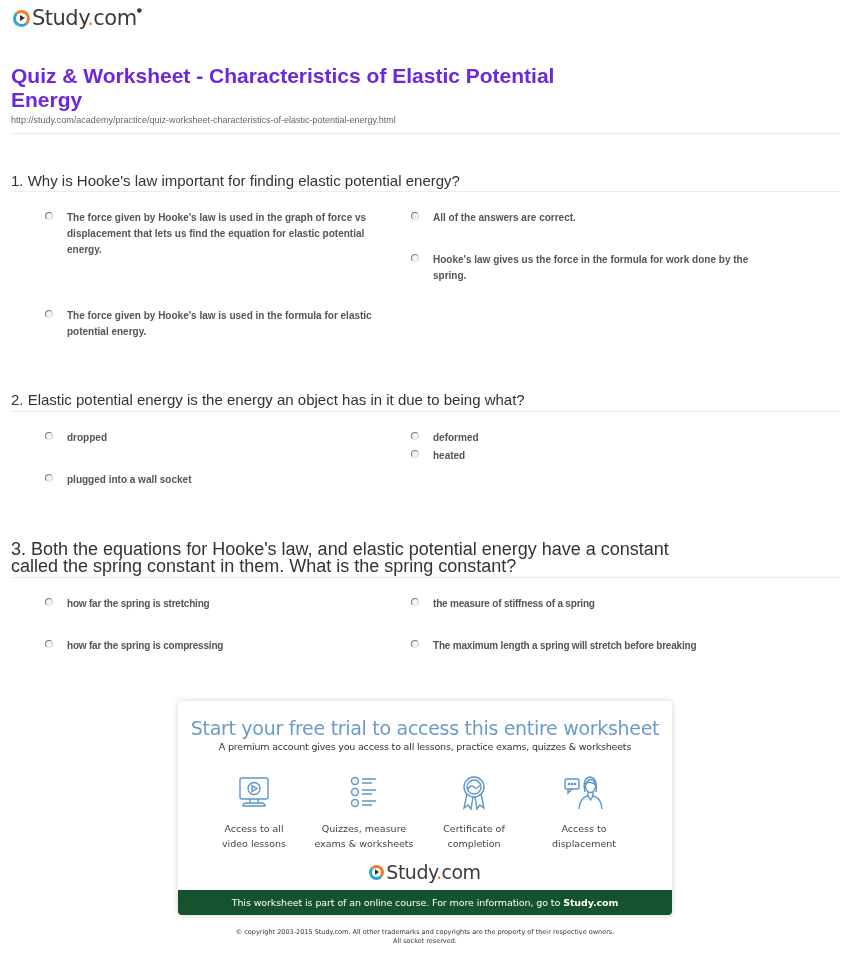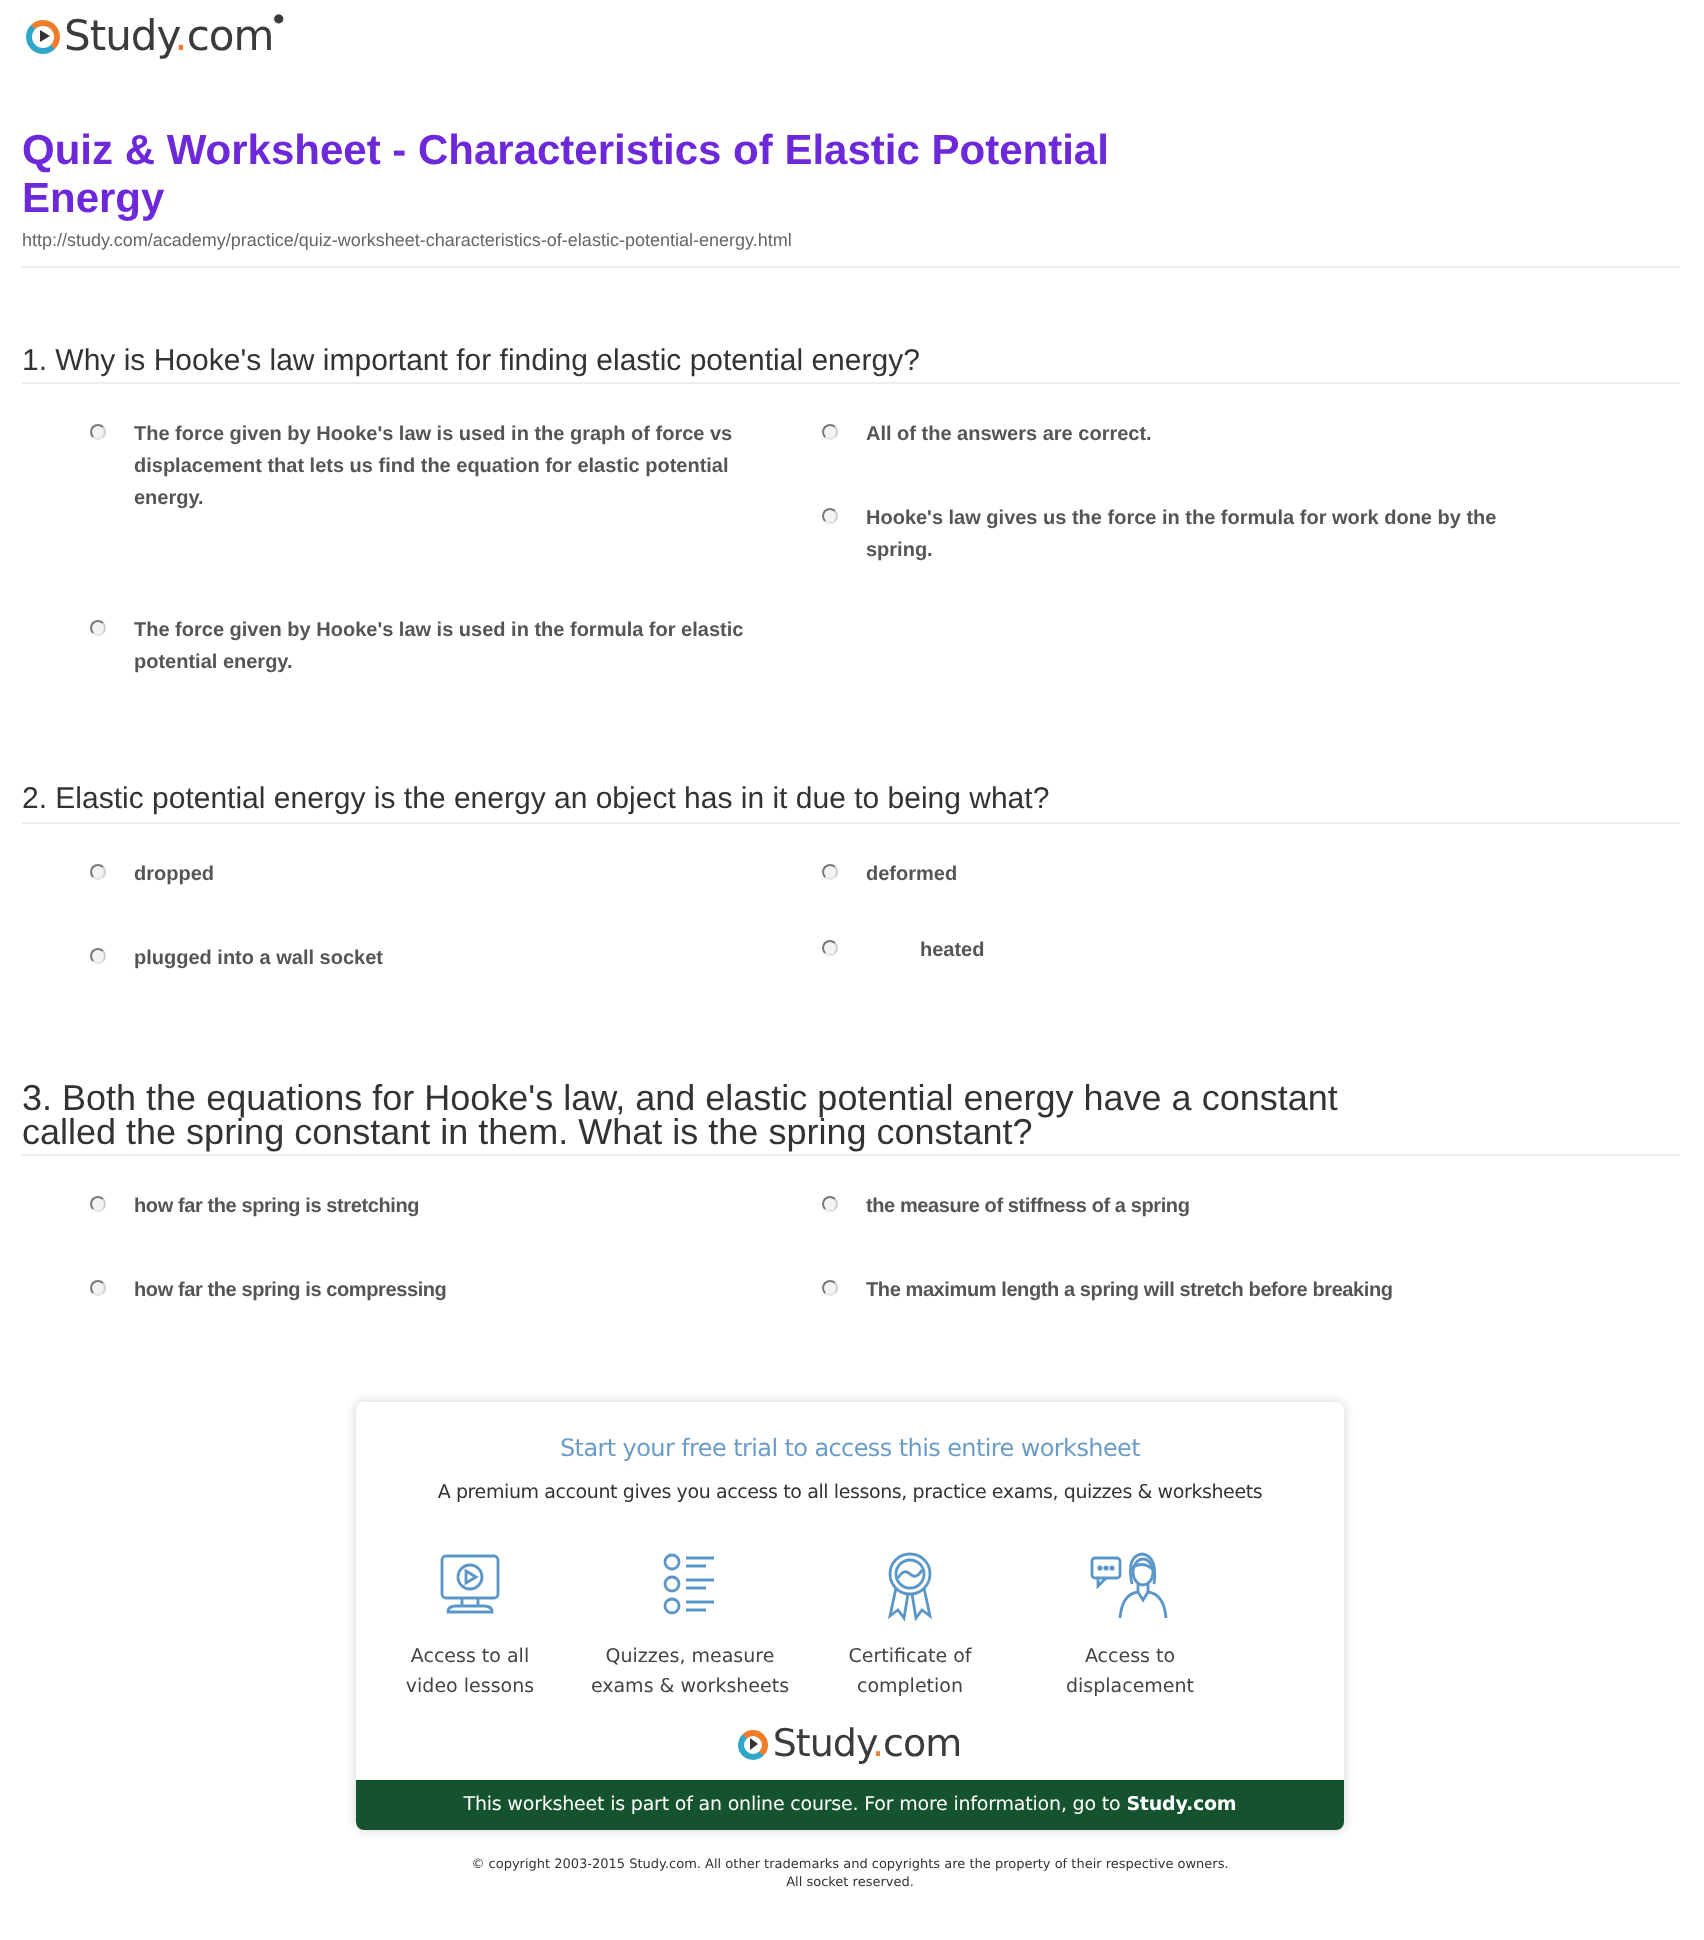--- a/index.html
+++ b/index.html
@@ -15,23 +15,23 @@
     .url { position:absolute; left:11px; top:115px; font-size:9px; color:#666; }
     .hr { position:absolute; left:11px; right:12px; height:1px; background:#ececec; }
 
     .question { position:absolute; left:11px; width:740px; font-size:15px; line-height:17px; color:#333; }
     .opt { position:absolute; display:flex; align-items:flex-start; }
     .radio { width:8px; height:8px; border-radius:50%; border:1.5px solid #7a7a7a; border-bottom-color:#e4e4e4; border-right-color:#cfcfcf; box-sizing:border-box; margin-top:2px; flex:none; background:#f3f3f3; }
     .opt .txt { margin-left:14px; font-size:10px; font-weight:bold; line-height:16px; color:#555; }
     .q3 .opt .txt { font-family:"Liberation Sans", sans-serif; letter-spacing:-0.2px; }
 
     .card { position:absolute; left:178px; top:701px; width:494px; height:214px; background:#fff; border-radius:4px; box-shadow:0 0 6px rgba(0,0,0,0.18); overflow:hidden; }
-    .card .headline { position:absolute; left:0; right:0; top:16px; text-align:center; font-family:"DejaVu Sans", sans-serif; font-size:12px; color:#6a9cc7; font-weight:normal; letter-spacing:-0.3px; }
+    .card .headline { position:absolute; left:0; right:0; top:16px; text-align:center; font-family:"DejaVu Sans", sans-serif; font-size:19px; color:#6a9cc7; font-weight:normal; letter-spacing:-0.3px; }
     .card .sub { position:absolute; left:0; right:0; top:40px; text-align:center; font-family:"DejaVu Sans", sans-serif; font-size:9.5px; color:#333; letter-spacing:-0.2px; }
-    .features { position:absolute; left:2px; right:14px; top:72px; display:flex; justify-content:flex-start; }
+    .features { position:absolute; left:2px; right:14px; top:72px; display:flex; justify-content:center; }
     .feat { width:110px; text-align:center; }
     .feat .ico { height:40px; display:flex; align-items:center; justify-content:center; }
     .feat .lbl { margin-top:8px; font-family:"DejaVu Sans", sans-serif; font-size:9.5px; line-height:15px; color:#444; }
     .card .logo2 { position:absolute; left:0; right:0; top:160px; display:flex; align-items:center; justify-content:center; }
     .logo2 .mark { width:15px; height:15px; border-radius:50%; border:3px solid #f07d2a; border-left-color:#2ea6c8; border-bottom-color:#2ea6c8; box-sizing:border-box; display:flex; align-items:center; justify-content:center; margin-right:2px; }
     .logo2 .mark .tri { width:0; height:0; border-left:4px solid #333; border-top:3px solid transparent; border-bottom:3px solid transparent; margin-left:1px; }
     .logo2 .word { font-family:"DejaVu Sans", sans-serif; font-size:19px; color:#3b3b3b; letter-spacing:-0.5px; }
     .logo2 .word .dot { color:#f07d2a; }
     .band { position:absolute; left:0; right:0; bottom:0; height:25px; background:#14532d; color:#fff; font-family:"DejaVu Sans", sans-serif; font-size:9.5px; display:flex; align-items:center; justify-content:center; letter-spacing:-0.1px; }
     .band b { margin-left:3px; }
@@ -79,21 +79,21 @@
   <span class="txt">dropped</span>
 </div>
 <div class="opt" style="left:411px; top:430px; width:360px;">
   <span class="radio"></span>
   <span class="txt">deformed</span>
 </div>
 <div class="opt" style="left:45px; top:472px; width:340px;">
   <span class="radio"></span>
   <span class="txt">plugged into a wall socket</span>
 </div>
-<div class="opt" style="left:411px; top:468px; width:360px;gap:27px;">
+<div class="opt" style="left:411px; top:448px; width:360px;">
   <span class="radio"></span>
   <span class="txt">heated</span>
 </div>
 
 <div class="question" style="top:541px; width:690px; font-size:18px;">3. Both the equations for Hooke's law, and elastic potential energy have a constant called the spring constant in them. What is the spring constant?</div>
 <div class="hr" style="top:577px"></div>
 
 <div class="q3">
   <div class="opt" style="left:45px; top:596px; width:340px;">
     <span class="radio"></span>

